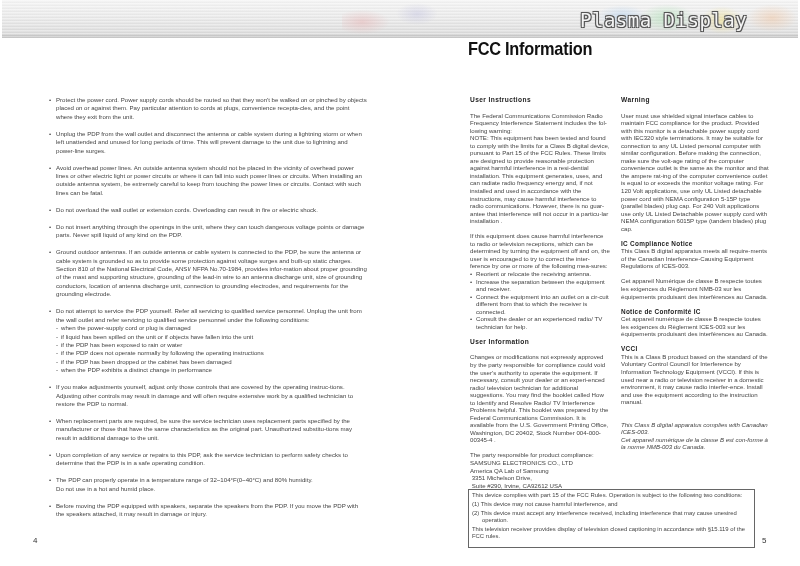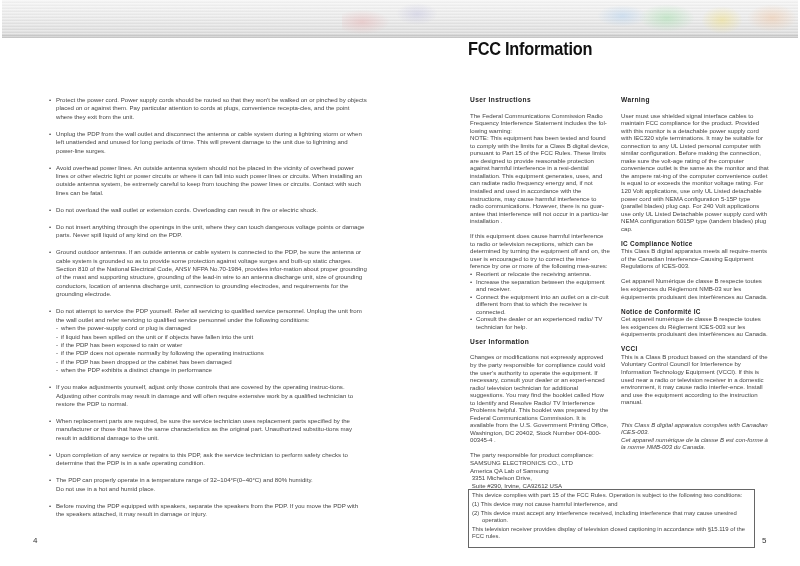--- a/index.html
+++ b/index.html
@@ -72,20 +72,21 @@
   .notice-box .last { margin-top: 2px; }
 
   .page-num { position: absolute; font-size: 8px; color: #333; }
 </style>
 </head>
 <body>
 
 <div class="banner">
   <div class="streaks"></div>
   <div class="art"></div>
+  <div class="title">Plasma Display</div>
 </div>
 
 <div class="page-title">FCC Information</div>
 
 <div class="left-col">
   <div class="item">Protect the power cord. Power supply cords should be routed so that they won't be walked on or pinched by objects placed on or against them. Pay particular attention to cords at plugs, convenience recepta-cles, and the point where they exit from the unit.</div>
   <div class="item">Unplug the PDP from the wall outlet and disconnect the antenna or cable system during a lightning storm or when left unattended and unused for long periods of time. This will prevent damage to the unit due to lightning and power-line surges.</div>
   <div class="item">Avoid overhead power lines. An outside antenna system should not be placed in the vicinity of overhead power lines or other electric light or power circuits or where it can fall into such power lines or circuits. When installing an outside antenna system, be extremely careful to keep from touching the power lines or circuits. Contact with such lines can be fatal.</div>
   <div class="item">Do not overload the wall outlet or extension cords. Overloading can result in fire or electric shock.</div>
   <div class="item">Do not insert anything through the openings in the unit, where they can touch dangerous voltage points or damage parts. Never spill liquid of any kind on the PDP.</div>

